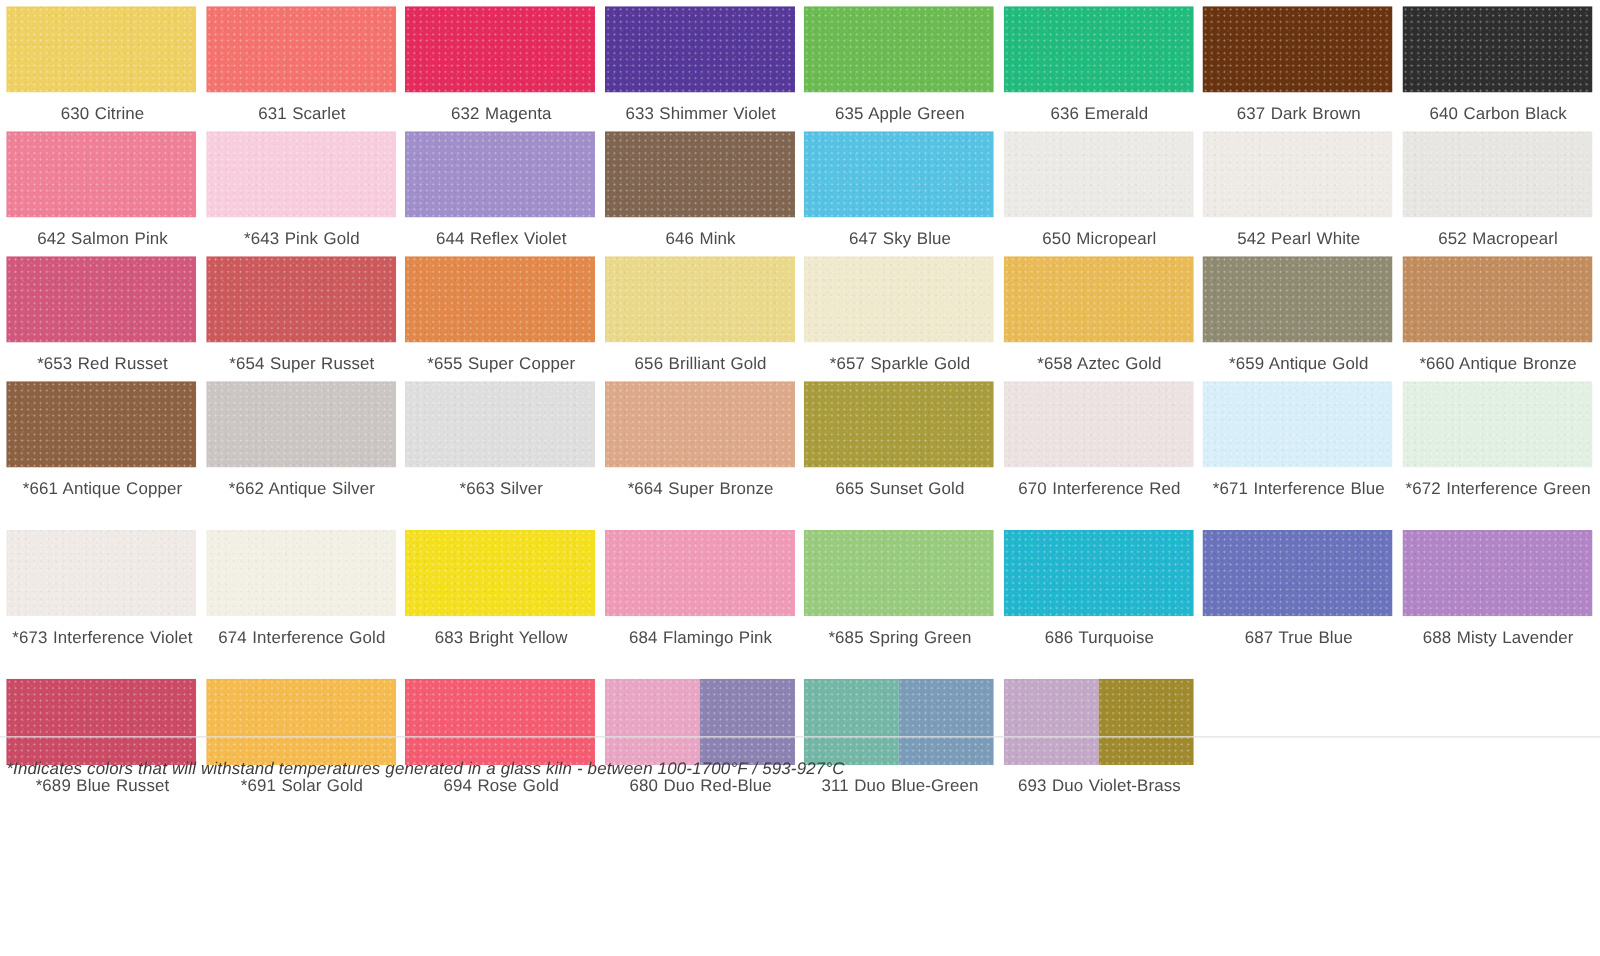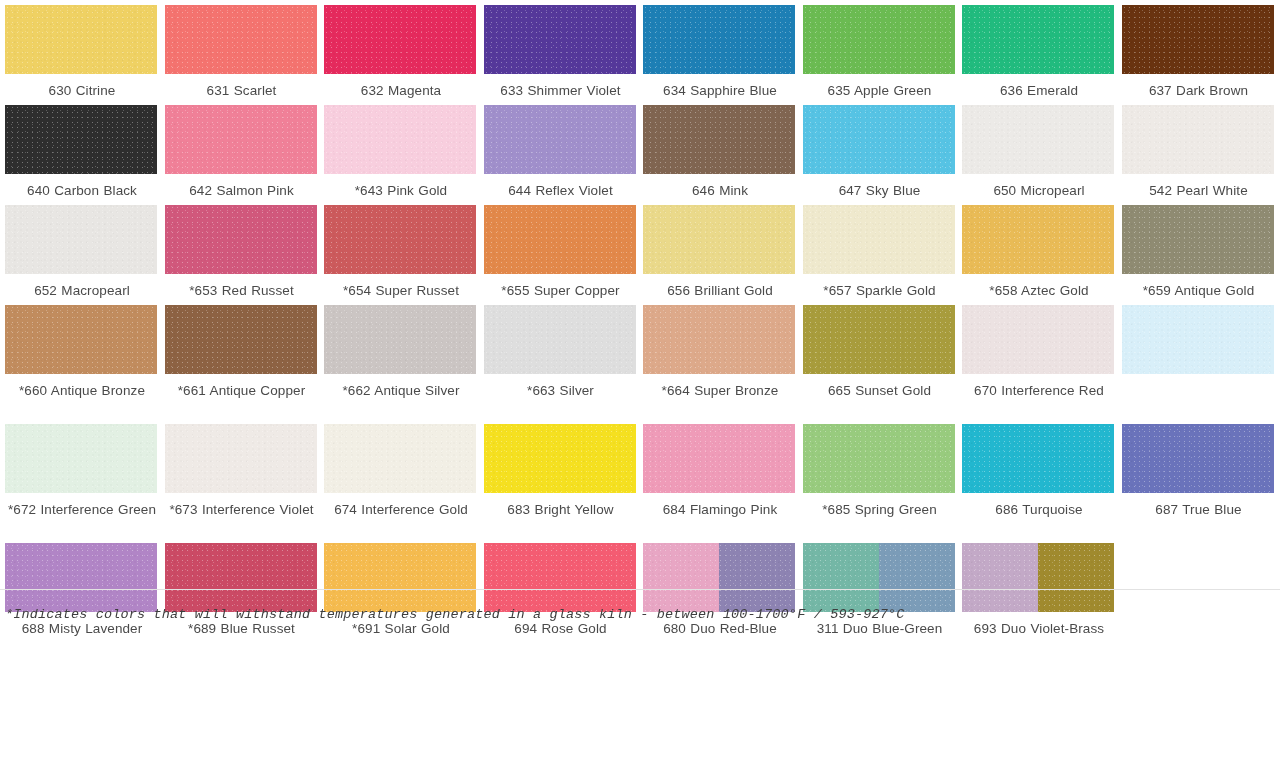--- a/index.html
+++ b/index.html
@@ -95,21 +95,20 @@
     display: flex;
     align-items: center;
   }
 
   .footnote {
     font-size: 13.5px;
     font-style: italic;
     color: #3e3e3e;
     padding-left: 5px;
     letter-spacing: .15px;
-    font-family: Liberation Mono, monospace;
   }
 </style>
 </head>
 <body>
 
 <div class="chart">
   <div class="grid" id="swatch-grid">
       <div class="cell">
         <div class="swatch">
           <div class="half" style="background: rgb(239, 209, 99);"></div>
@@ -129,26 +128,20 @@
         <div class="label">632 Magenta</div>
       </div>
       <div class="cell">
         <div class="swatch">
           <div class="half" style="background: rgb(85, 56, 154);"></div>
         </div>
         <div class="label">633 Shimmer Violet</div>
       </div>
       <div class="cell">
         <div class="swatch">
-          <div class="half" style="background: rgb(29, 127, 181);"></div>
-        </div>
-        <div class="label">634 Sapphire Blue</div>
-      </div>
-      <div class="cell">
-        <div class="swatch">
           <div class="half" style="background: rgb(107, 187, 82);"></div>
         </div>
         <div class="label">635 Apple Green</div>
       </div>
       <div class="cell">
         <div class="swatch">
           <div class="half" style="background: rgb(33, 187, 126);"></div>
         </div>
         <div class="label">636 Emerald</div>
       </div>
@@ -293,20 +286,21 @@
       <div class="cell row-tall">
         <div class="swatch">
           <div class="half" style="background: rgb(236, 226, 226);"></div>
         </div>
         <div class="label">670 Interference Red</div>
       </div>
       <div class="cell row-tall">
         <div class="swatch">
           <div class="half" style="background: rgb(216, 239, 249);"></div>
         </div>
+        <div class="label">*671 Interference Blue</div>
       </div>
       <div class="cell row-tall">
         <div class="swatch">
           <div class="half" style="background: rgb(226, 240, 227);"></div>
         </div>
         <div class="label">*672 Interference Green</div>
       </div>
       <div class="cell row-tall">
         <div class="swatch">
           <div class="half" style="background: rgb(239, 234, 230);"></div>

